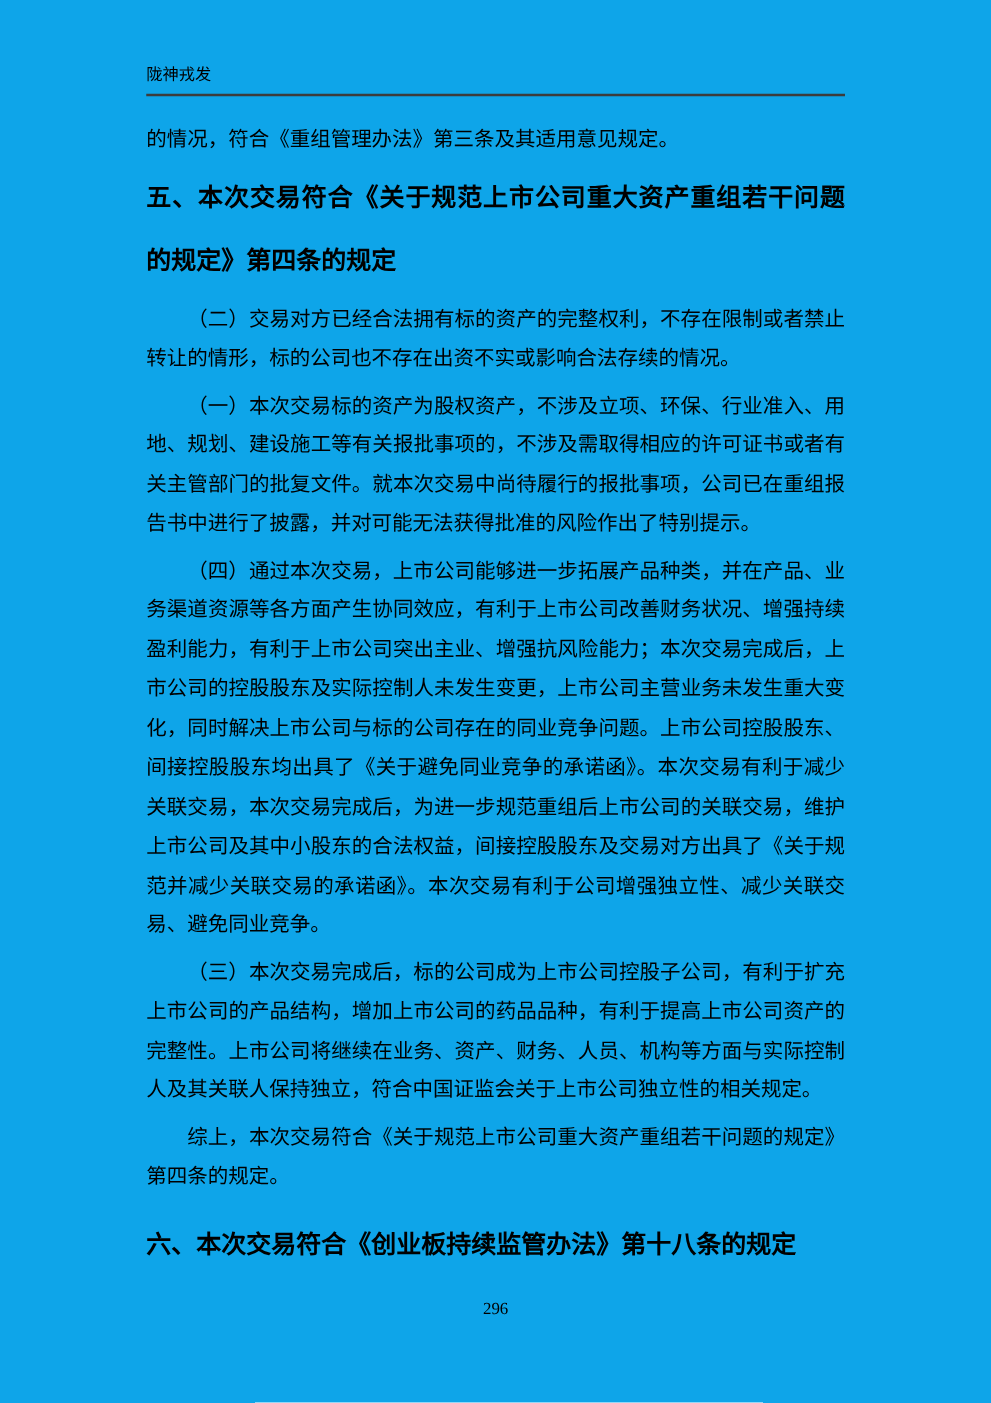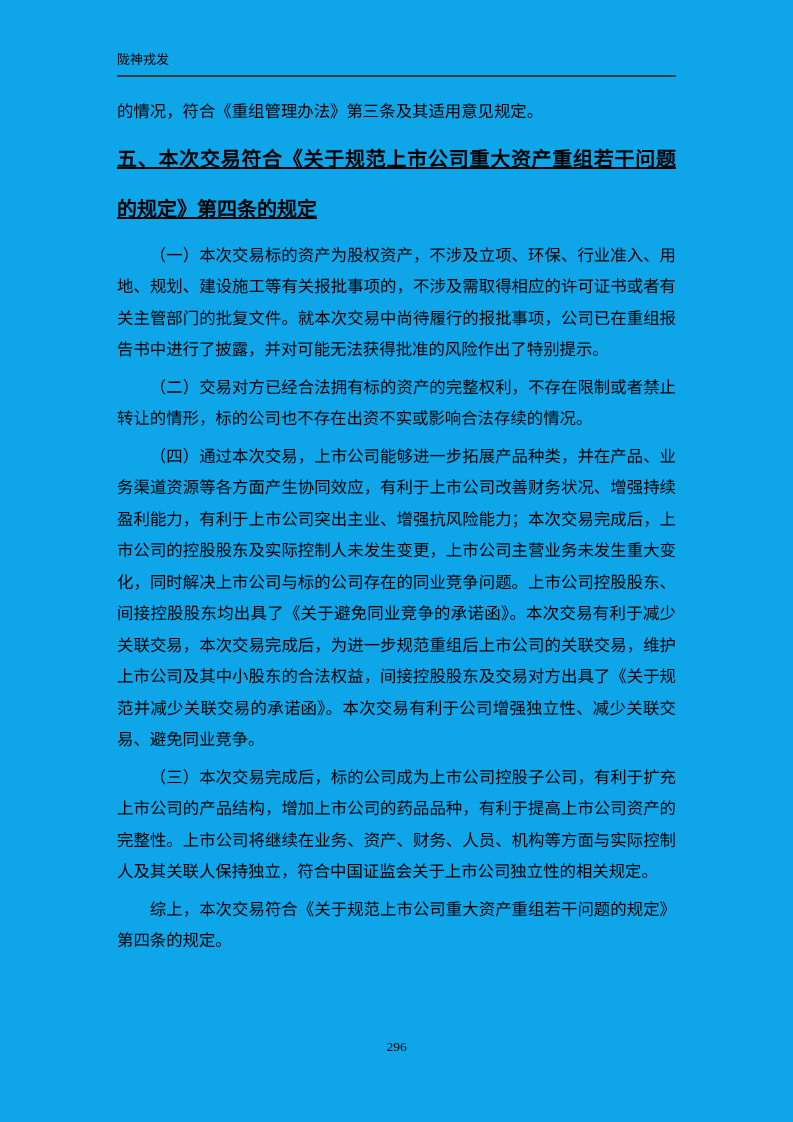--- a/index.html
+++ b/index.html
@@ -48,21 +48,20 @@
     text-indent: 0;
   }
   .section-heading {
     font-family: "Liberation Sans", "DejaVu Sans", sans-serif;
     font-weight: 700;
     font-size: 20px;
     line-height: 50px;
     margin: 0 0 6px 0;
     text-align: justify;
     text-justify: inter-ideograph;
-    text-decoration: underline;
   }
   .section-heading.second {
     margin-top: 14px;
     margin-bottom: 0;
   }
   .doc-footer {
     position: absolute;
     top: 1038px;
     left: 117px;
     width: 559px;
@@ -80,30 +79,31 @@
   <header class="doc-header">
     <span>陇神戎发</span>
   </header>
 
   <main class="content">
 
     <p class="body-text no-indent">的情况，符合《重组管理办法》第三条及其适用意见规定。</p>
 
     <h1 class="section-heading">五、本次交易符合《关于规范上市公司重大资产重组若干问题的规定》第四条的规定</h1>
 
+    <p class="body-text">（二）交易对方已经合法拥有标的资产的完整权利，不存在限制或者禁止转让的情形，标的公司也不存在出资不实或影响合法存续的情况。</p>
+
     <p class="body-text">（一）本次交易标的资产为股权资产，不涉及立项、环保、行业准入、用地、规划、建设施工等有关报批事项的，不涉及需取得相应的许可证书或者有关主管部门的批复文件。就本次交易中尚待履行的报批事项，公司已在重组报告书中进行了披露，并对可能无法获得批准的风险作出了特别提示。</p>
-
-    <p class="body-text">（二）交易对方已经合法拥有标的资产的完整权利，不存在限制或者禁止转让的情形，标的公司也不存在出资不实或影响合法存续的情况。</p>
 
     <p class="body-text">（四）通过本次交易，上市公司能够进一步拓展产品种类，并在产品、业务渠道资源等各方面产生协同效应，有利于上市公司改善财务状况、增强持续盈利能力，有利于上市公司突出主业、增强抗风险能力；本次交易完成后，上市公司的控股股东及实际控制人未发生变更，上市公司主营业务未发生重大变化，同时解决上市公司与标的公司存在的同业竞争问题。上市公司控股股东、间接控股股东均出具了《关于避免同业竞争的承诺函》。本次交易有利于减少关联交易，本次交易完成后，为进一步规范重组后上市公司的关联交易，维护上市公司及其中小股东的合法权益，间接控股股东及交易对方出具了《关于规范并减少关联交易的承诺函》。本次交易有利于公司增强独立性、减少关联交易、避免同业竞争。</p>
 
     <p class="body-text">（三）本次交易完成后，标的公司成为上市公司控股子公司，有利于扩充上市公司的产品结构，增加上市公司的药品品种，有利于提高上市公司资产的完整性。上市公司将继续在业务、资产、财务、人员、机构等方面与实际控制人及其关联人保持独立，符合中国证监会关于上市公司独立性的相关规定。</p>
 
     <p class="body-text">综上，本次交易符合《关于规范上市公司重大资产重组若干问题的规定》第四条的规定。</p>
 
+    <h1 class="section-heading second">六、本次交易符合《创业板持续监管办法》第十八条的规定</h1>
 
   </main>
 
   <footer class="doc-footer">
     <span>296</span>
   </footer>
 
 </div>
 
 </body></html>

